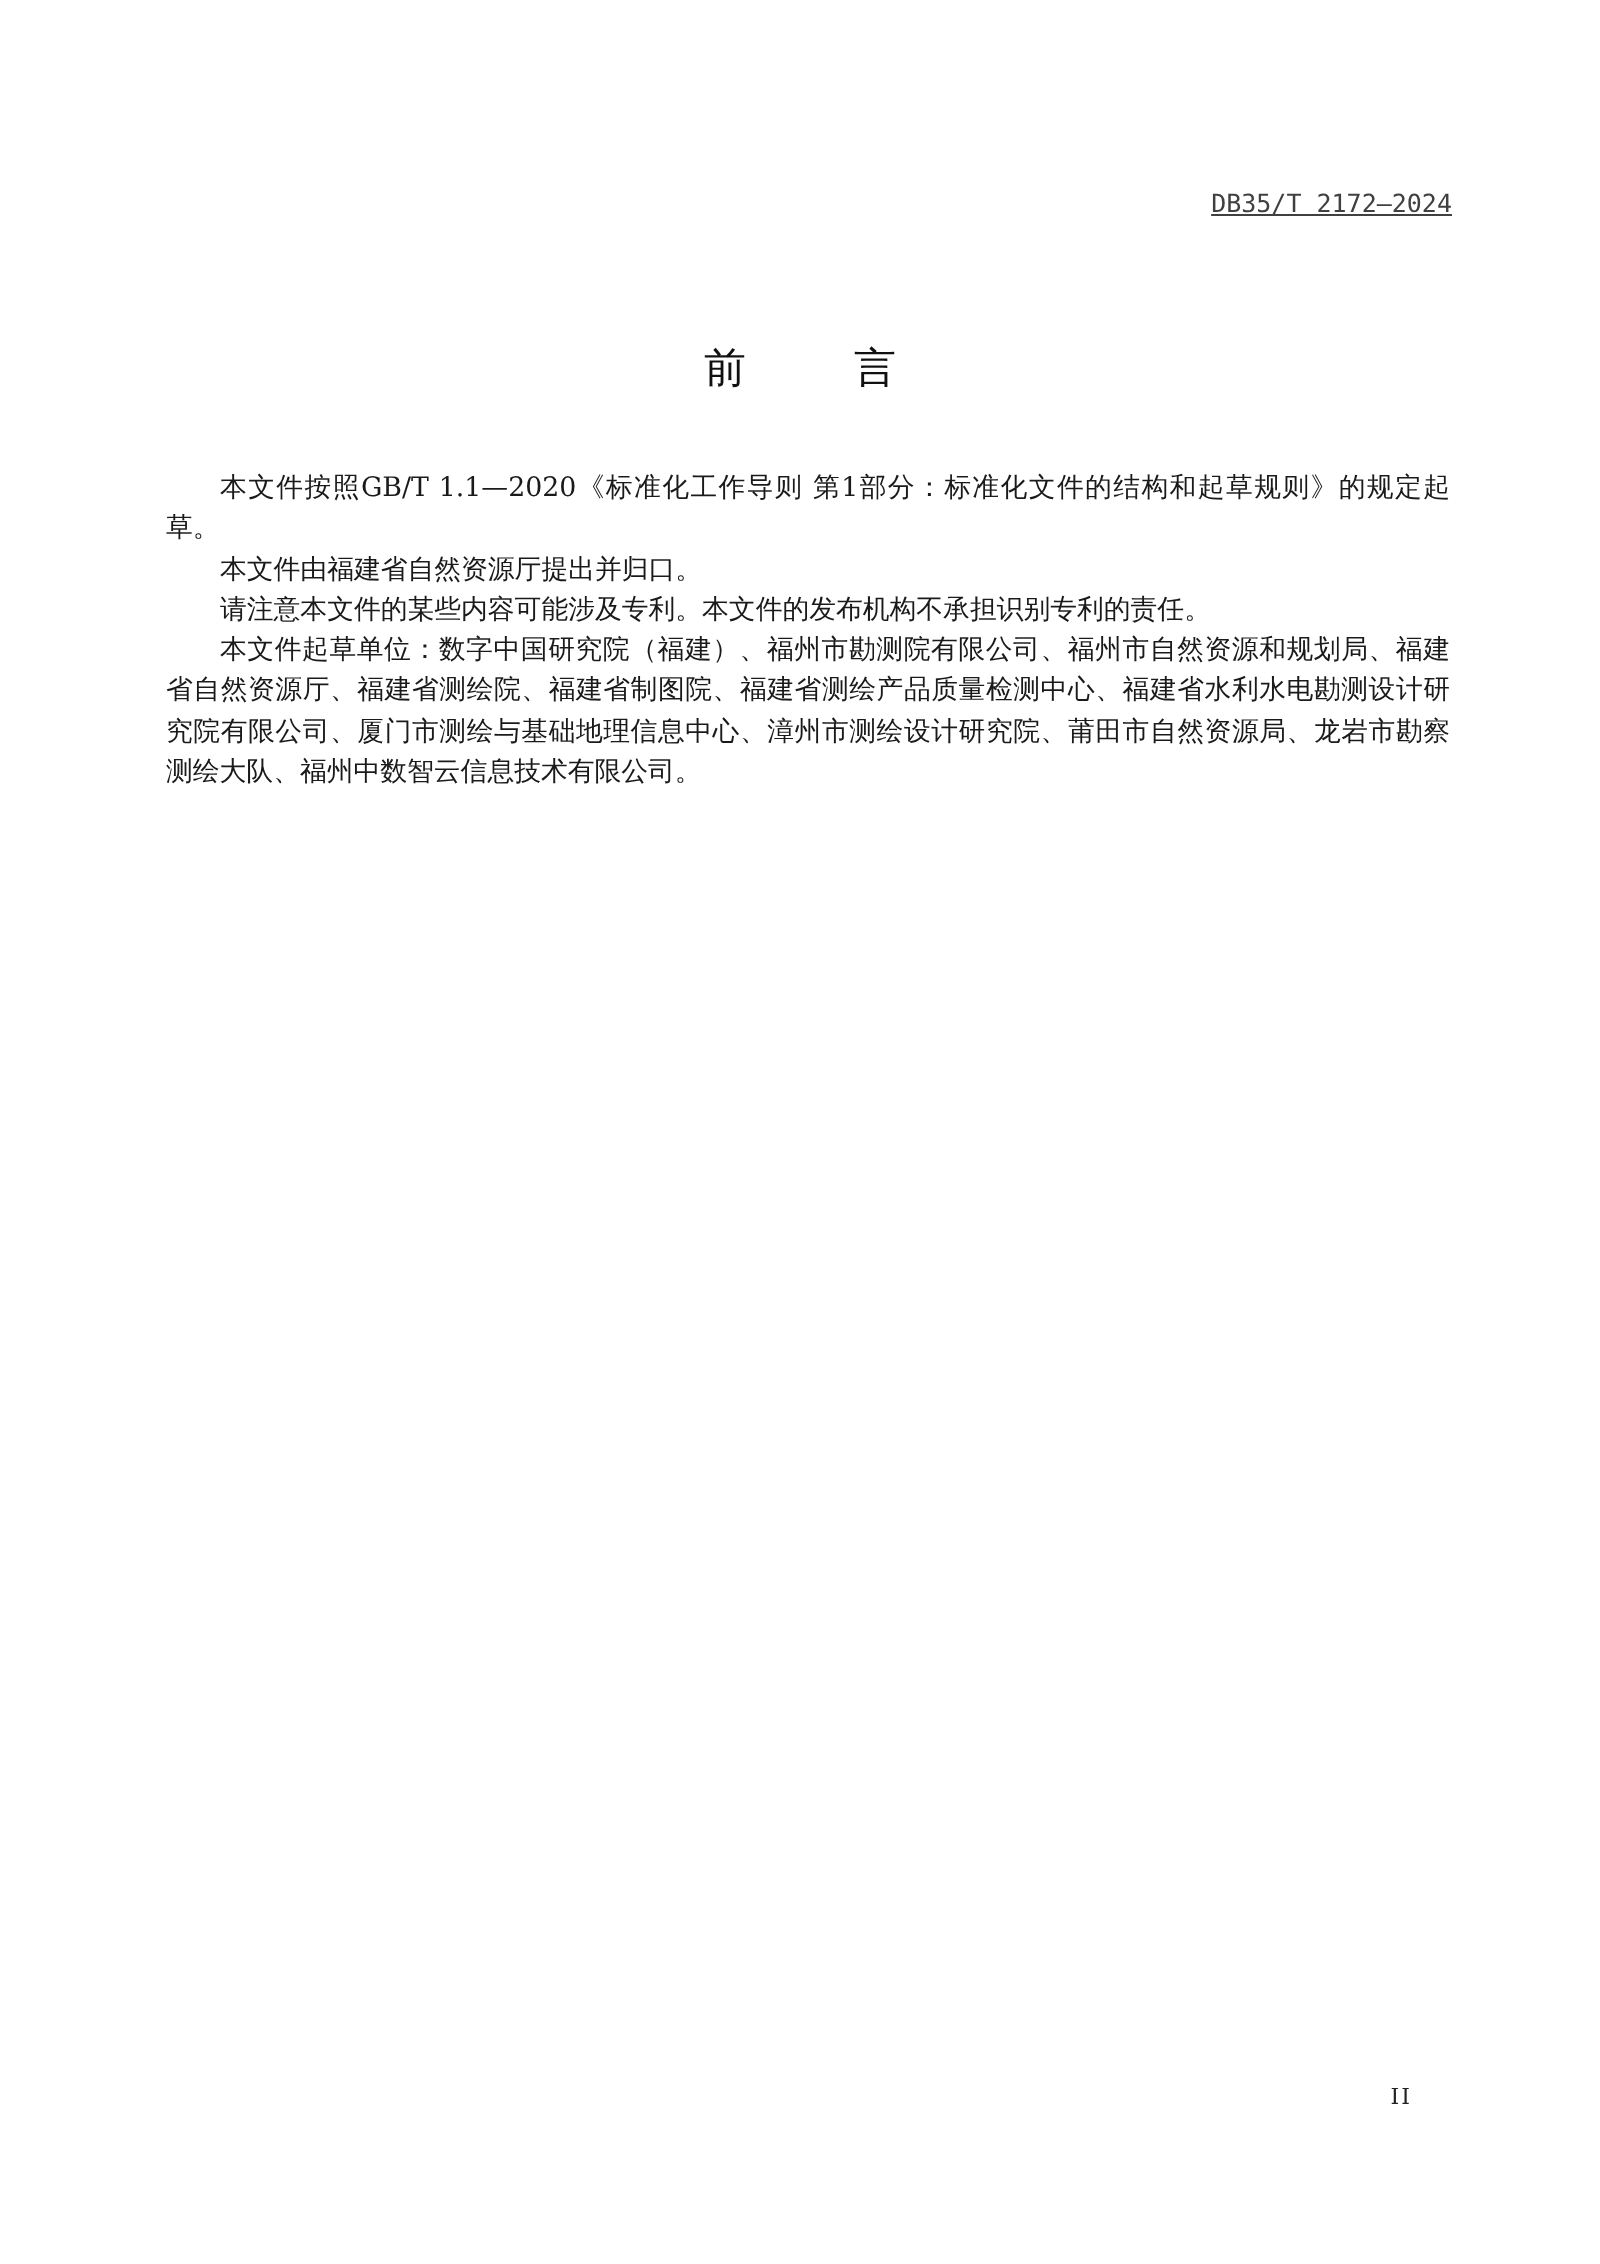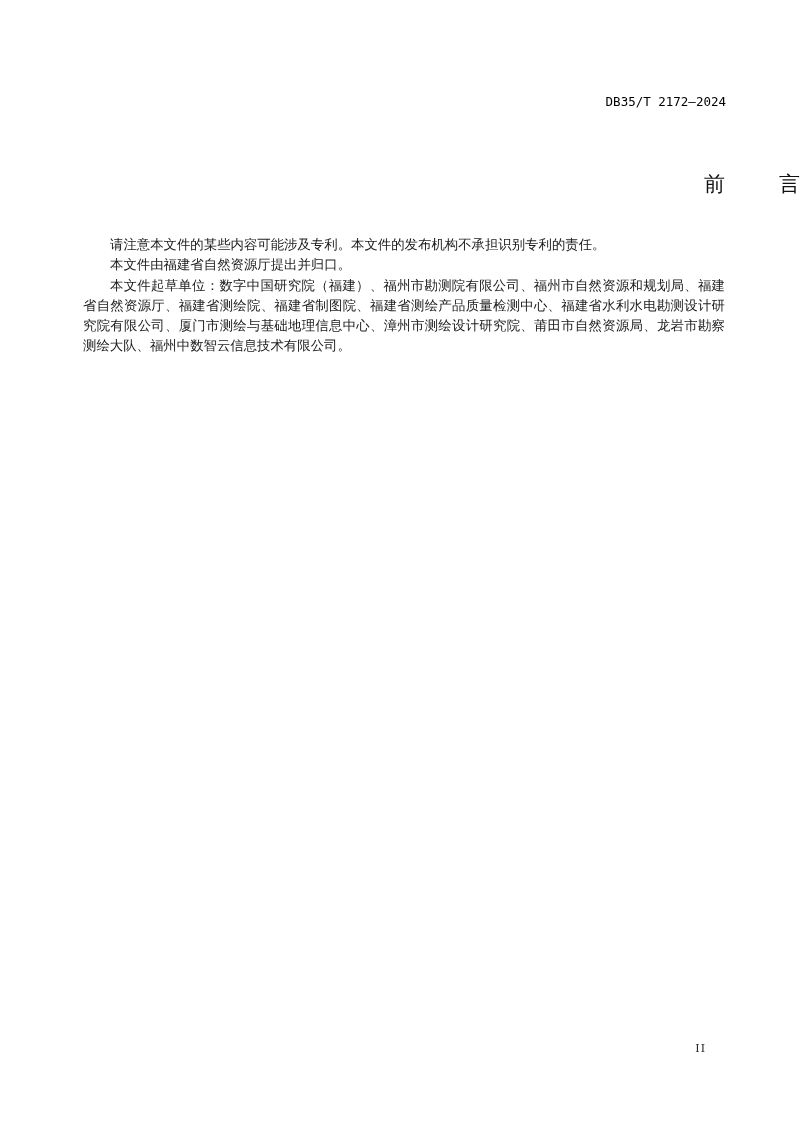--- a/index.html
+++ b/index.html
@@ -15,28 +15,29 @@
       font-family: "DejaVu Serif", "Liberation Serif", serif;
       color: #1a1a1a;
     }
     .doc-code {
       position: absolute;
       top: 94px;
       right: 74px;
       font-family: "DejaVu Sans Mono", "Liberation Mono", monospace;
       font-size: 12.5px;
       letter-spacing: 0px;
-      color: #000000;
+      color: #404040;
+      text-decoration: underline;
     }
     .title {
       position: absolute;
       top: 170px;
       left: 0;
       width: 800px;
-      text-align: right;
+      text-align: center;
       font-family: Liberation Mono, monospace;
       font-size: 21px;
       color: #111;
       letter-spacing: 0;
     }
     .title span.gap {
       display: inline-block;
       width: 54px;
     }
     .body {
@@ -67,18 +68,19 @@
 </head>
 <body>
 
 <div class="doc-code">DB35/T 2172—2024</div>
 
 <div class="title">
   <span>前</span><span class="gap"></span><span>言</span>
 </div>
 
 <div class="body">
+  <p>本文件按照GB/T 1.1—2020《标准化工作导则  第1部分：标准化文件的结构和起草规则》的规定起草。</p>
+  <p>本文件由福建省自然资源厅提出并归口。</p>
   <p>请注意本文件的某些内容可能涉及专利。本文件的发布机构不承担识别专利的责任。</p>
-  <p>本文件由福建省自然资源厅提出并归口。</p>
   <p>本文件起草单位：数字中国研究院（福建）、福州市勘测院有限公司、福州市自然资源和规划局、福建省自然资源厅、福建省测绘院、福建省制图院、福建省测绘产品质量检测中心、福建省水利水电勘测设计研究院有限公司、厦门市测绘与基础地理信息中心、漳州市测绘设计研究院、莆田市自然资源局、龙岩市勘察测绘大队、福州中数智云信息技术有限公司。</p>
 </div>
 
 <div class="page-num">II</div>
 
 </body></html>

